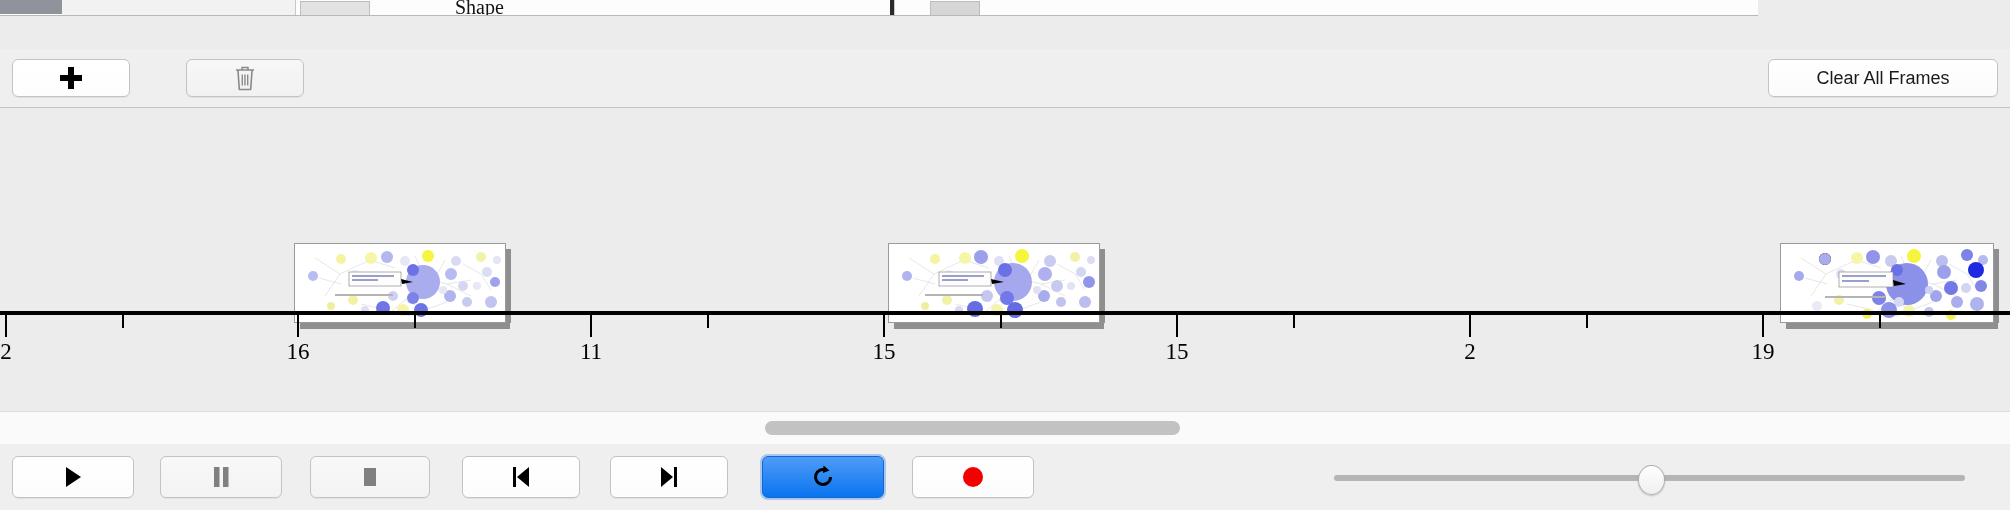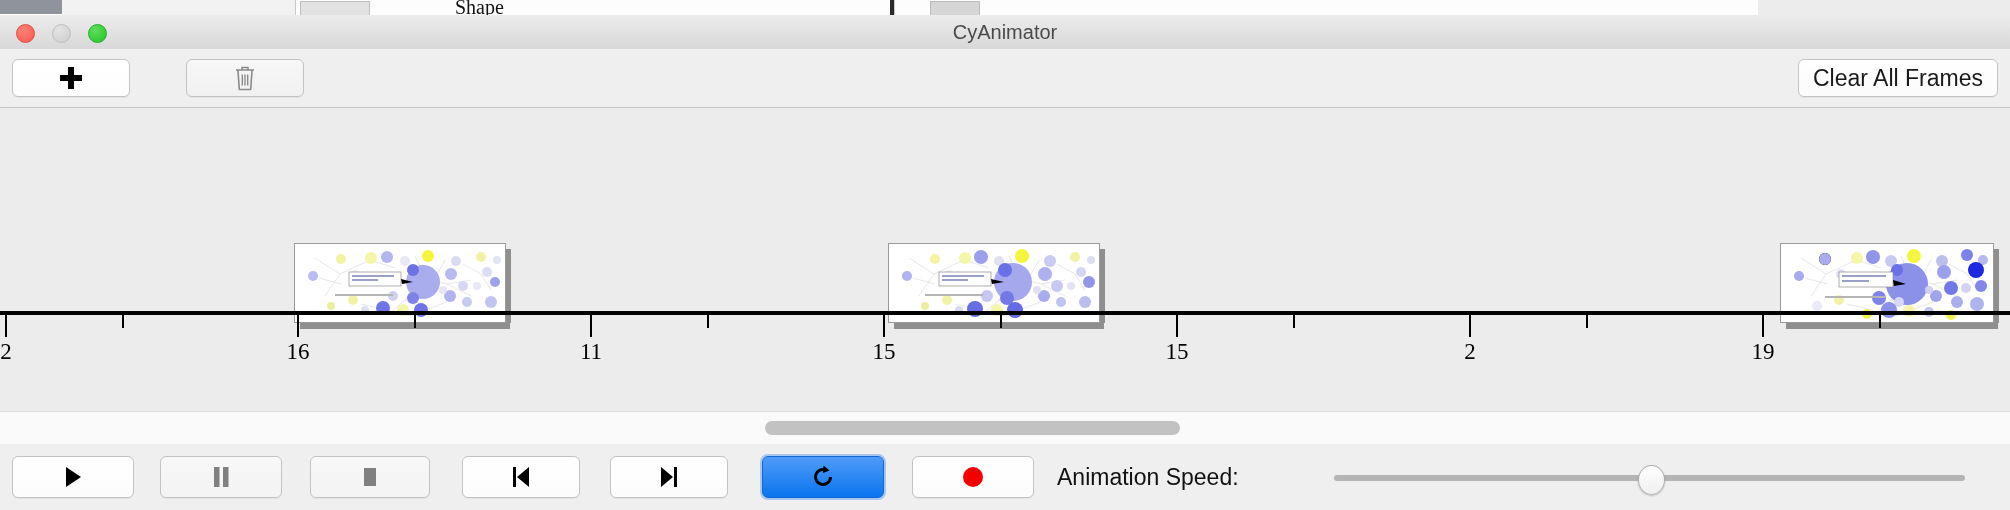--- a/index.html
+++ b/index.html
@@ -40,25 +40,25 @@
     box-shadow:0 1px 0 rgba(0,0,0,.05);}
   .tbtn.on{background:linear-gradient(#ffffff,#fdfdfd);}
   .tbtn.off{background:linear-gradient(#f7f7f7,#f1f1f1);}
   #btn-add{left:12px;width:118px;}
   #btn-del{left:186px;width:118px;}
   .plus{position:relative;width:22px;height:22px;}
   .plus:before,.plus:after{content:"";position:absolute;background:#000;}
   .plus:before{left:8px;top:0;width:6px;height:22px;}
   .plus:after{left:0;top:8px;width:22px;height:6px;}
   .trash{width:22px;height:26px;}
-  #btn-clear{position:absolute;right:12px;top:10px;height:38px;width:200px;
+  #btn-clear{position:absolute;right:12px;top:10px;height:38px;width:230px;
     border-radius:6px;border:1px solid #c3c3c3;box-sizing:border-box;
     background:linear-gradient(#ffffff,#fbfbfb);
     display:flex;align-items:center;justify-content:center;
-    font-size:23px;color:#1a1a1a;box-shadow:0 1px 0 rgba(0,0,0,.05);}
+    font-size:18px;color:#1a1a1a;box-shadow:0 1px 0 rgba(0,0,0,.05);}
 
   
   .timeline{position:absolute;left:0;top:108px;width:2010px;height:303px;
     background:#ececec;overflow:hidden;}
   .frame{position:absolute;top:215px;transform:translateY(-100%);}
   .frame .shadowbar{position:absolute;left:6px;bottom:-6px;height:6px;background:#8f8f8f;}
   .frame .shadowright{position:absolute;right:-5px;top:6px;width:5px;background:#8f8f8f;}
   .thumb{position:relative;background:#fff;border:1px solid #9a9a9a;overflow:hidden;}
   .axis{position:absolute;left:0;top:203px;width:2010px;height:4px;background:#000;}
   .tick{position:absolute;width:2px;background:#000;top:207px;}
@@ -105,26 +105,20 @@
     <div class="bg-seg" style="left:240px;width:55px;"></div>
     <div class="bg-tab" style="left:300px;width:68px;"></div>
     <div class="bg-text">Shape</div>
     <div class="bg-seg" style="left:890px;width:4px;background:#2a2a2a;"></div>
     <div class="bg-tab" style="left:930px;width:48px;background:#d6d6d6;"></div>
     <div class="bg-seg" style="left:1810px;width:30px;transform:skewX(-12deg);"></div>
     <div class="bg-seg" style="left:1880px;width:30px;transform:skewX(12deg);"></div>
     <div class="bg-seg" style="left:1940px;width:40px;transform:skewX(-12deg);"></div>
   </div>
 
-  <div class="titlebar">
-    <div class="traffic tl-red"></div>
-    <div class="traffic tl-yellow"></div>
-    <div class="traffic tl-green"></div>
-    <div class="wtitle">CyAnimator</div>
-  </div>
 
   <div class="toolbar">
     <div class="tbtn on" id="btn-add">
       <span class="plus"></span>
     </div>
     <div class="tbtn off" id="btn-del">
       <svg class="trash" viewBox="0 0 22 26">
         <path d="M2 5 h18 M8 5 V2.5 h6 V5 M4 5.5 l1.3 19 h11.4 L18 5.5" fill="none" stroke="#8a8a8a" stroke-width="1.6" stroke-linejoin="round"></path>
         <path d="M8.3 9.5 v11 M11 9.5 v11 M13.7 9.5 v11" fill="none" stroke="#8a8a8a" stroke-width="1.4"></path>
       </svg>
@@ -373,18 +367,17 @@
         <path d="M13.5 1.5 L19.5 6.5 L13 9 Z" fill="#000"></path>
       </svg>
     </div>
 
     <div class="pbtn enabled" style="left:912px;width:122px;">
       <svg width="24" height="24" viewBox="0 0 24 24">
         <circle cx="12" cy="12" r="10" fill="#f50000"></circle>
       </svg>
     </div>
 
-    <div class="spd-label">Animation Speed:</div>
     <div class="slider-track"></div>
     <div class="slider-knob"></div>
   </div>
 
 </div>
 
 </body></html>

